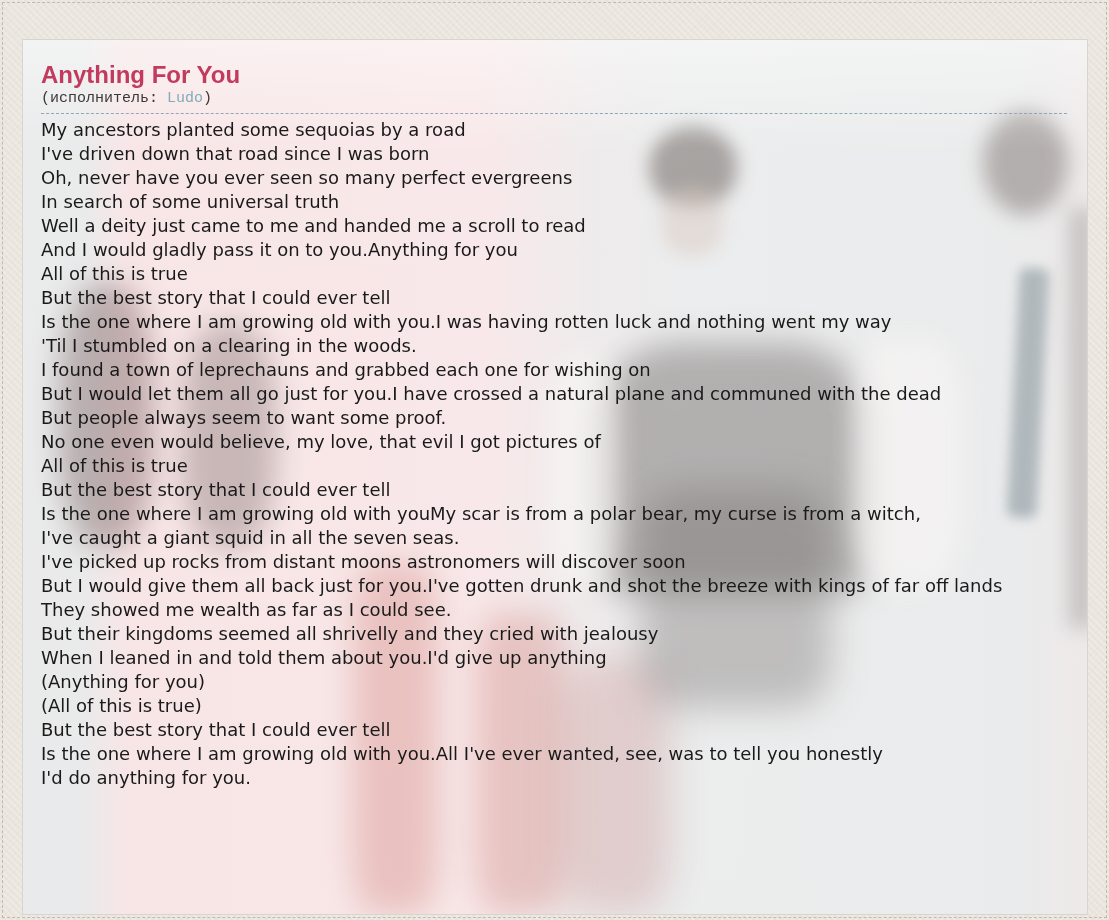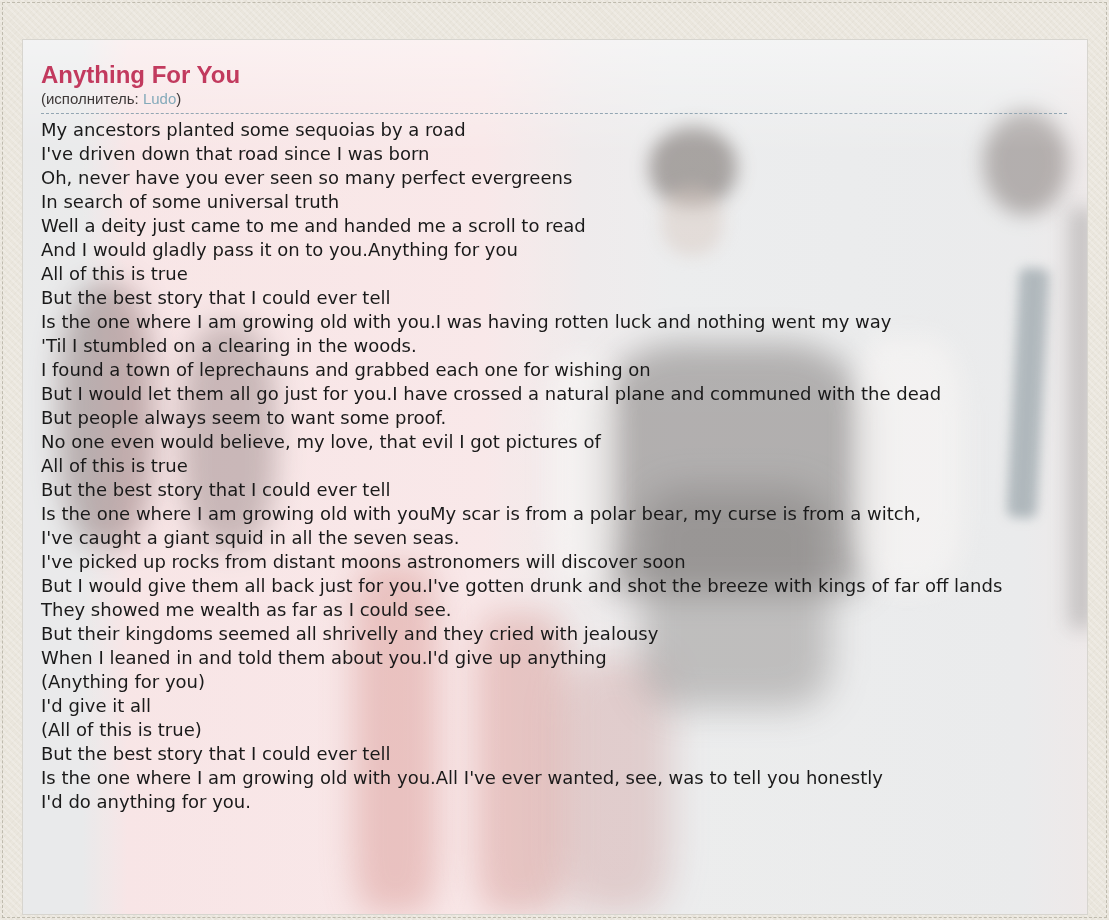--- a/index.html
+++ b/index.html
@@ -85,21 +85,21 @@
   }
   h1.song-title {
     margin: 6px 0 2px 0;
     font-family: "Liberation Sans", sans-serif;
     font-size: 24px;
     font-weight: bold;
     line-height: 26px;
     color: #c23a5e;
   }
   .artist-line {
-    font-family: Liberation Sans, sans-serif;
+    font-family: Liberation Mono, monospace;
     font-size: 15px;
     line-height: 17px;
     color: #3d3838;
   }
   .artist-line a {
     color: #84aaba;
     text-decoration: none;
     cursor: pointer;
   }
 
@@ -165,21 +165,20 @@
         <div class="line">All of this is true</div>
         <div class="line">But the best story that I could ever tell</div>
         <div class="line">Is the one where I am growing old with youMy scar is from a polar bear, my curse is from a witch,</div>
         <div class="line">I've caught a giant squid in all the seven seas.</div>
         <div class="line">I've picked up rocks from distant moons astronomers will discover soon</div>
         <div class="line">But I would give them all back just for you.I've gotten drunk and shot the breeze with kings of far off lands</div>
         <div class="line">They showed me wealth as far as I could see.</div>
         <div class="line">But their kingdoms seemed all shrivelly and they cried with jealousy</div>
         <div class="line">When I leaned in and told them about you.I'd give up anything</div>
         <div class="line">(Anything for you)</div>
-        <div class="line">I'd give it all</div>
         <div class="line">(All of this is true)</div>
         <div class="line">But the best story that I could ever tell</div>
         <div class="line">Is the one where I am growing old with you.All I've ever wanted, see, was to tell you honestly</div>
         <div class="line">I'd do anything for you.</div>
       </div>
 
   </div>
 </div>
 
 </body></html>

